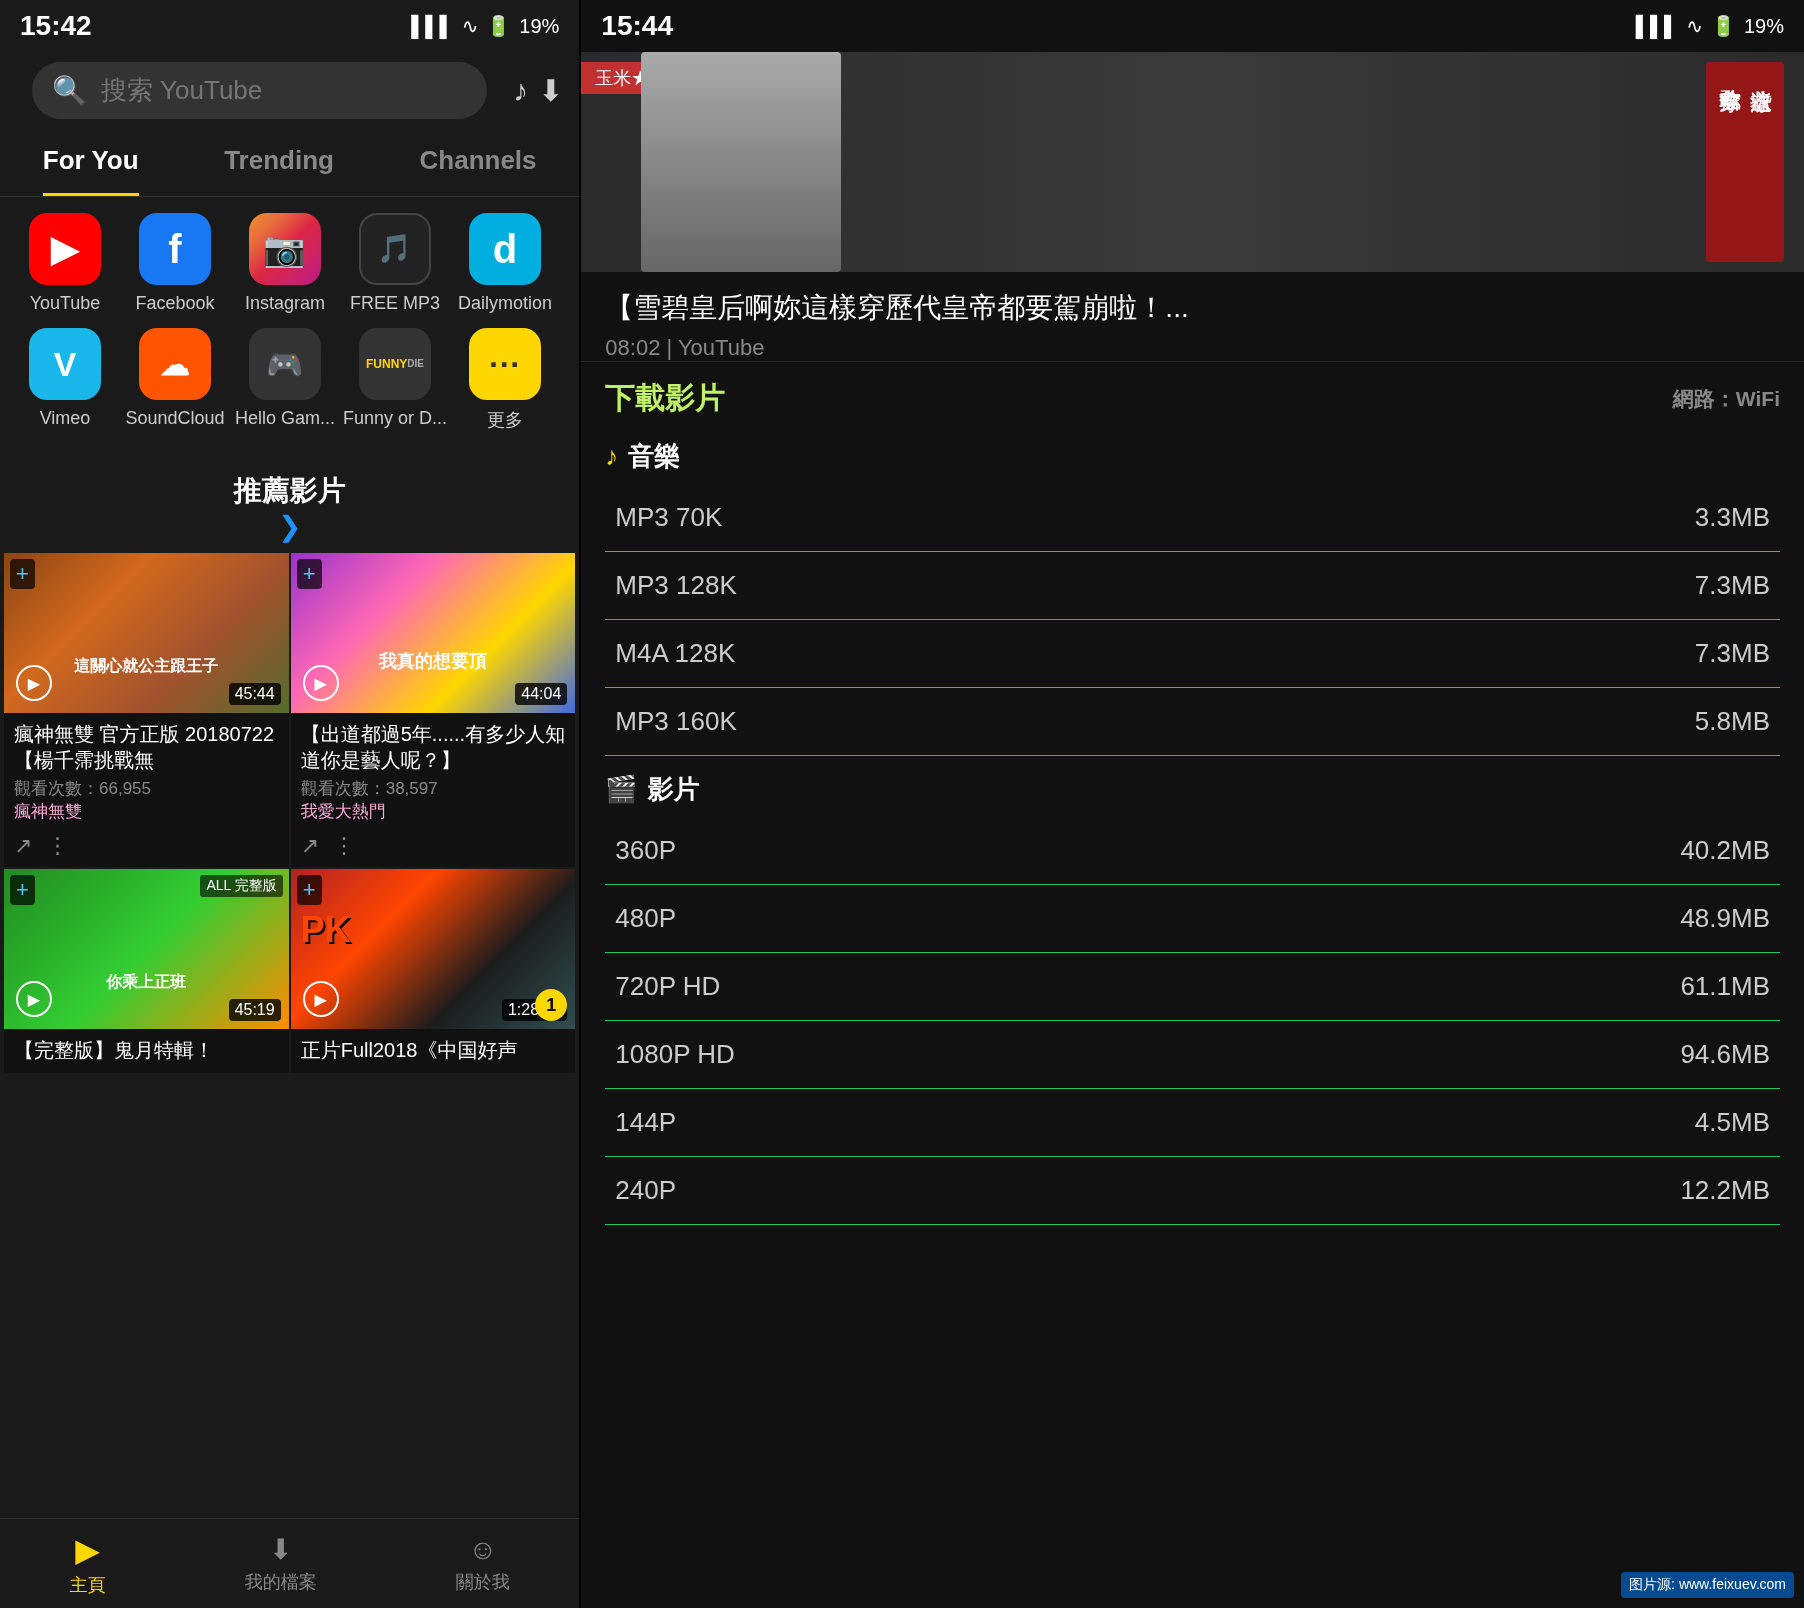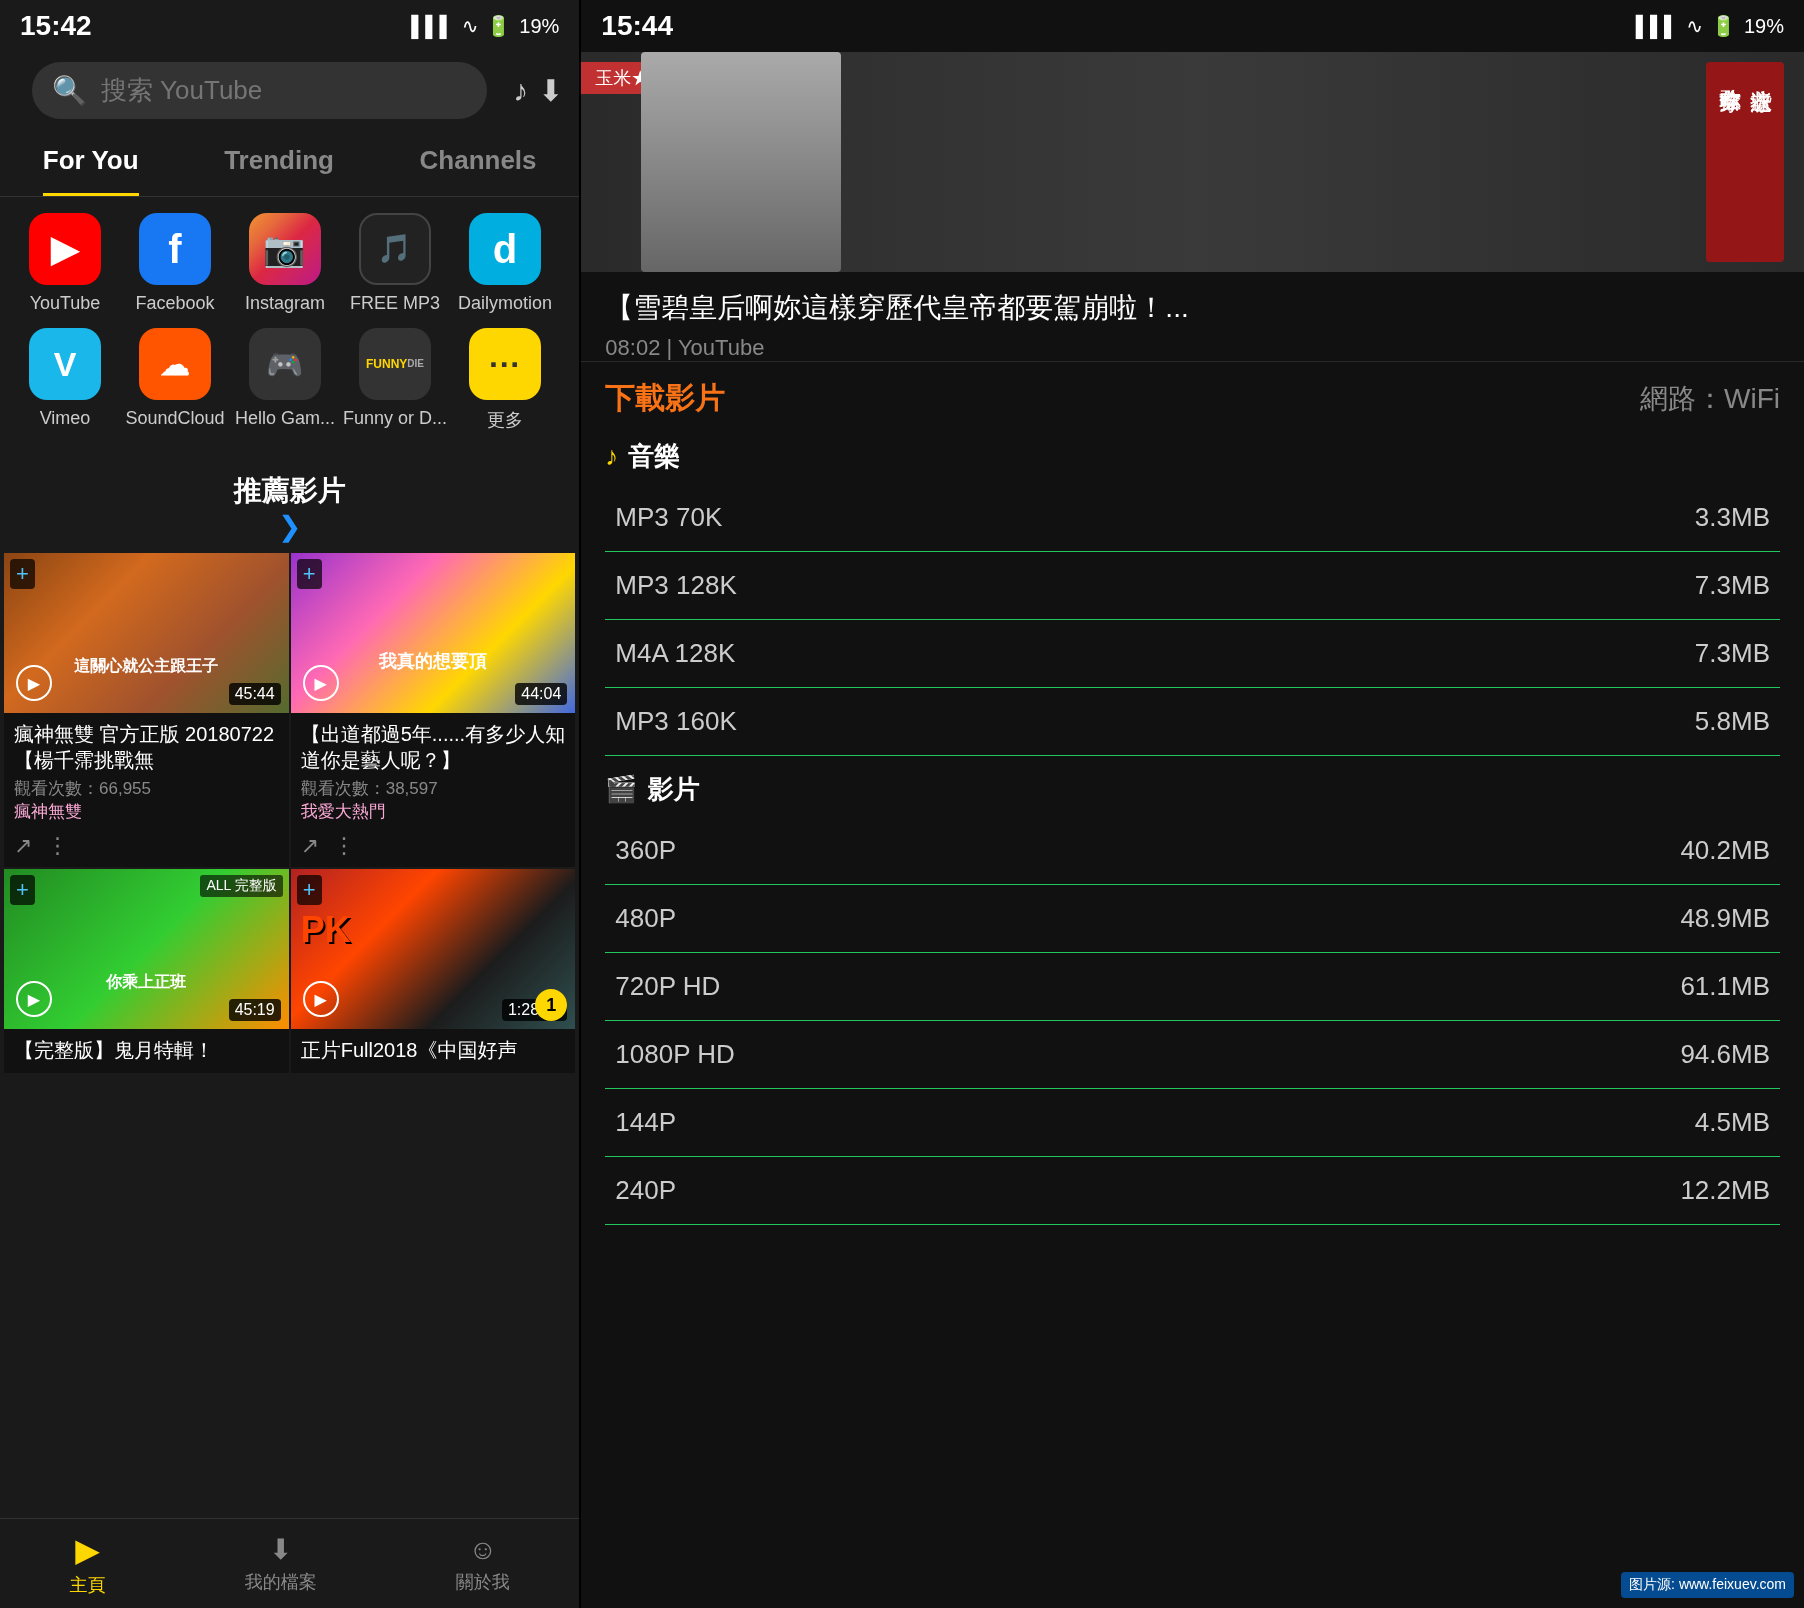--- a/index.html
+++ b/index.html
@@ -363,25 +363,26 @@
     }
     .download-header {
       display: flex;
       justify-content: space-between;
       align-items: center;
       margin-bottom: 20px;
     }
     .download-title {
       font-size: 30px;
       font-weight: bold;
-      color: #f97316;
+      color: #bef264;
     }
     .network-info {
-      font-size: 28px;
+      font-size: 21px;
       color: #888;
+      font-weight: bold;
     }
 
     .category-header {
       display: flex;
       align-items: center;
       gap: 10px;
       margin: 16px 0 10px;
     }
     .category-icon {
       font-size: 26px;

